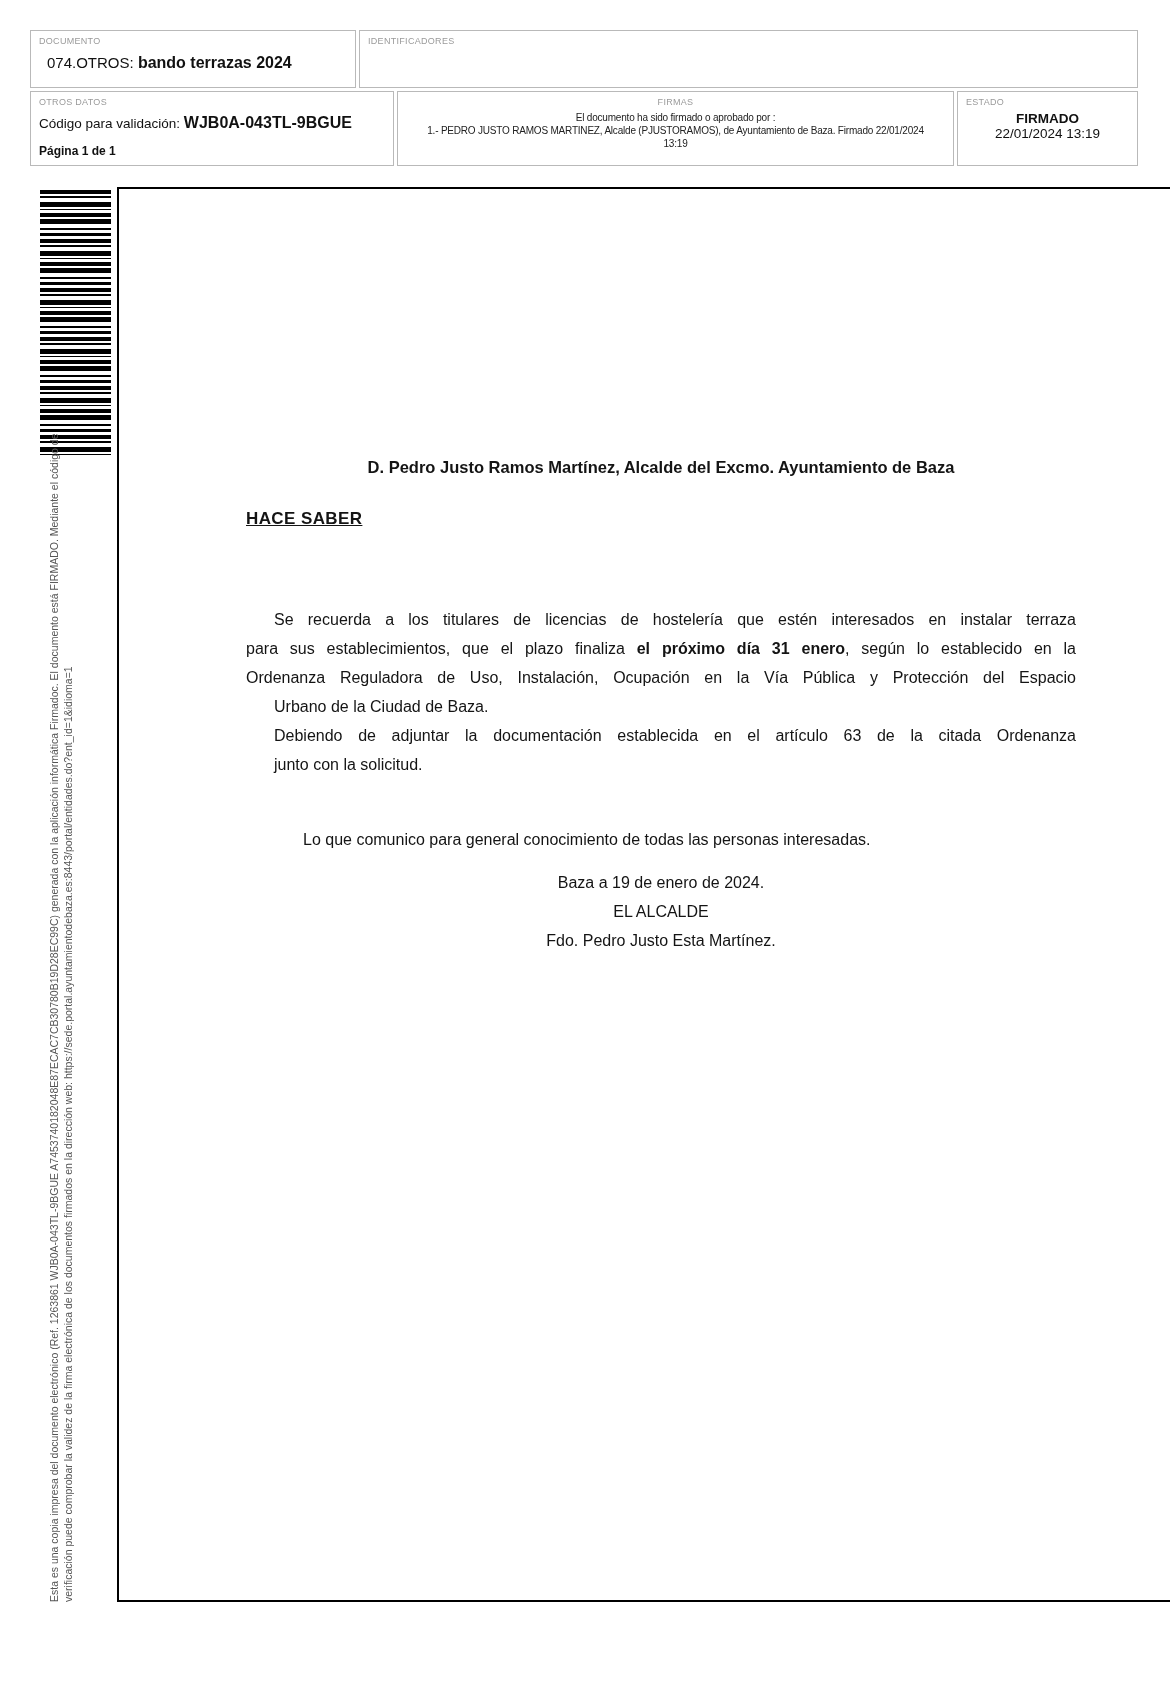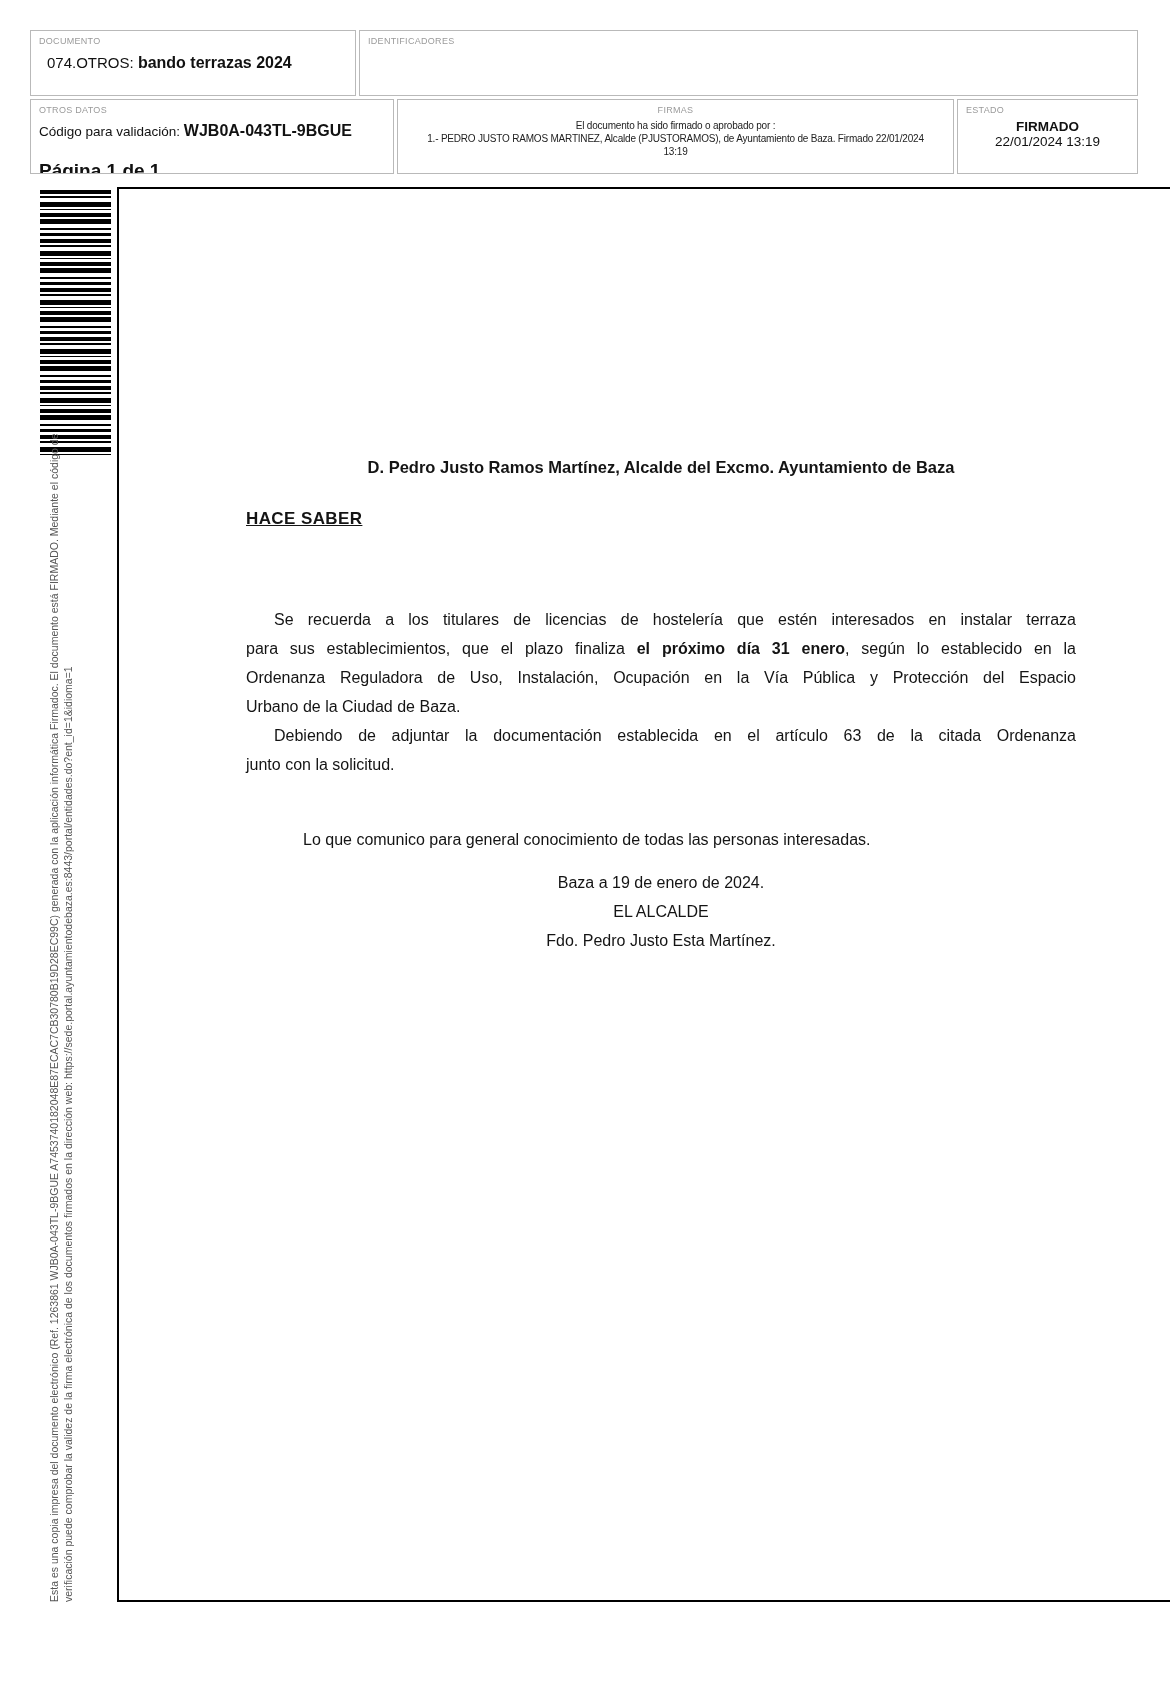--- a/index.html
+++ b/index.html
@@ -7,32 +7,32 @@
     width:1170px;height:1688px;position:relative;overflow:hidden;
     background:#ffffff;
     font-family:"Liberation Sans","DejaVu Sans",sans-serif;
     color:#111;
   }
   
   .hdr{position:absolute;left:30px;top:30px;width:1108px;}
   .hdr-row{display:flex;gap:3px;margin-bottom:3px;}
   .cell{border:1px solid #b9b9b9;background:#fff;box-sizing:border-box;padding:5px 8px;overflow:hidden;}
   .cell-label{font-size:9px;color:#9a9a9a;letter-spacing:.3px;line-height:11px;}
-  .row1{height:66px;}
+  .row1{height:58px;}
   .row2{height:75px;}
   .c-documento{width:326px;}
   .c-identificadores{flex:1;}
   .c-otros{width:364px;}
   .c-firmas{width:557px;text-align:center;}
   .c-estado{flex:1;}
   .doc-value{margin-top:7px;padding-left:8px;font-size:15px;white-space:nowrap;}
   .doc-value b{font-size:16px;}
   .otros-line1{margin-top:6px;font-size:13.5px;white-space:nowrap;}
   .otros-line1 b{font-size:16px;}
-  .otros-line2{font-size:19px;font-weight:bold;margin-top:20px;}
+  .otros-line2{font-size:12px;font-weight:bold;margin-top:12px;}
   .firmas-body{margin-top:3px;font-size:10px;line-height:13px;letter-spacing:-0.2px;color:#222;}
   .firmas-line2{white-space:nowrap;}
   .estado-body{text-align:center;margin-top:3px;}
   .estado-status{font-size:13.5px;font-weight:bold;}
   .estado-date{font-size:13.5px;}
   
   .barcode{
     position:absolute;left:40px;top:190px;width:71px;height:268px;
     background:repeating-linear-gradient(to bottom,
       #000 0px 4px,#fff 4px 6px,#000 6px 8px,#fff 8px 12px,
@@ -53,21 +53,21 @@
   }
   .doc-content{
     padding:0 125px 0 127px;
     font-size:16px;line-height:29px;color:#141414;
   }
   .doc-title{margin-top:264px;text-align:center;font-weight:bold;font-size:16.5px;}
   .doc-heading{margin-top:22px;}
   .doc-heading span{font-weight:bold;font-size:17px;text-decoration:underline;letter-spacing:.4px;}
   .para1{margin-top:72px;}
   .jline{text-align:justify;text-align-last:justify;}
-  .jline-last{text-align:left;}
+  .jline-last{text-align:left;margin-left:28px;}
   .ind{text-indent:28px;}
   .para3{margin-top:46px;text-indent:57px;}
   .closing{margin-top:14px;text-align:center;}
 </style>
 </head>
 <body>
 
 <div class="hdr">
   <div class="hdr-row row1">
     <div class="cell c-documento">

